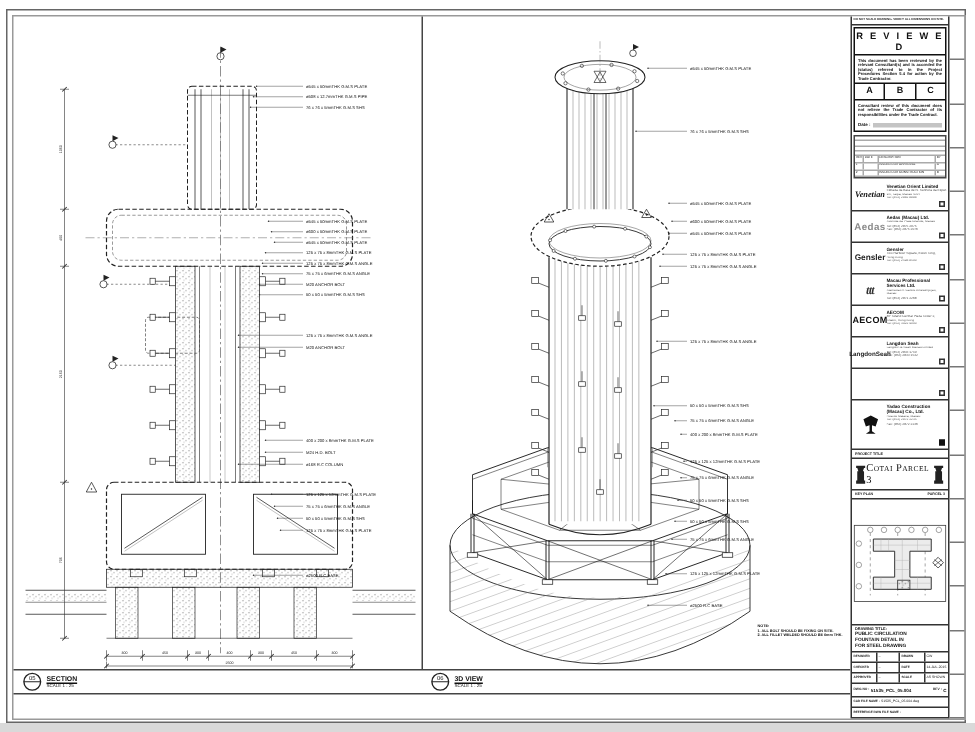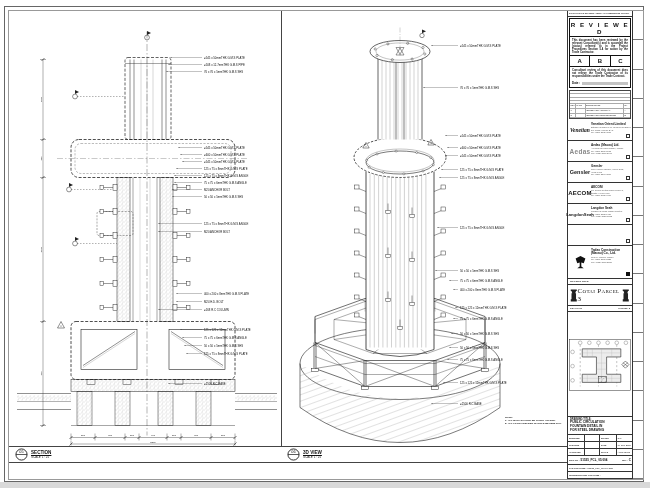--- a/index.html
+++ b/index.html
@@ -616,20 +616,32 @@
           <div class="co-text">
             <div class="co-name">Gensler</div>
             <div class="co-addr">Two Harbour Square, Kwun Tong,</div>
             <div class="co-addr">Hong Kong</div>
             <div class="co-addr">Tel: (852) 2598 8500</div>
           </div>
           <div class="chk"></div>
         </div>
         <div class="co-row">
           <div class="co-logo">
+            <span class="lg-ttt">ttt</span>
+          </div>
+          <div class="co-text">
+            <div class="co-name">Macau Professional Services Ltd.</div>
+            <div class="co-addr">Alameda Dr. Carlos d'Assumpção,</div>
+            <div class="co-addr">Macau</div>
+            <div class="co-addr">Tel: (853) 2871 2268</div>
+          </div>
+          <div class="chk"></div>
+        </div>
+        <div class="co-row">
+          <div class="co-logo">
             <span class="lg-aecom">AECOM</span>
           </div>
           <div class="co-text">
             <div class="co-name">AECOM</div>
             <div class="co-addr">8/F Grand Central Plaza Tower 2,</div>
             <div class="co-addr">Shatin, Hong Kong</div>
             <div class="co-addr">Tel: (852) 3922 9000</div>
           </div>
           <div class="chk"></div>
         </div>

